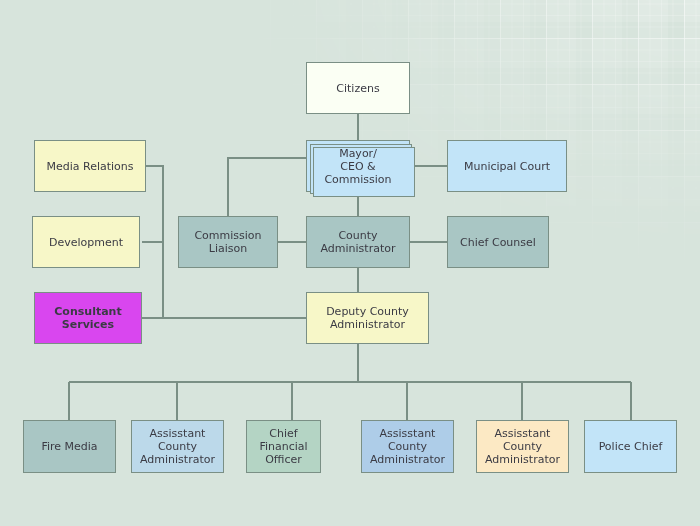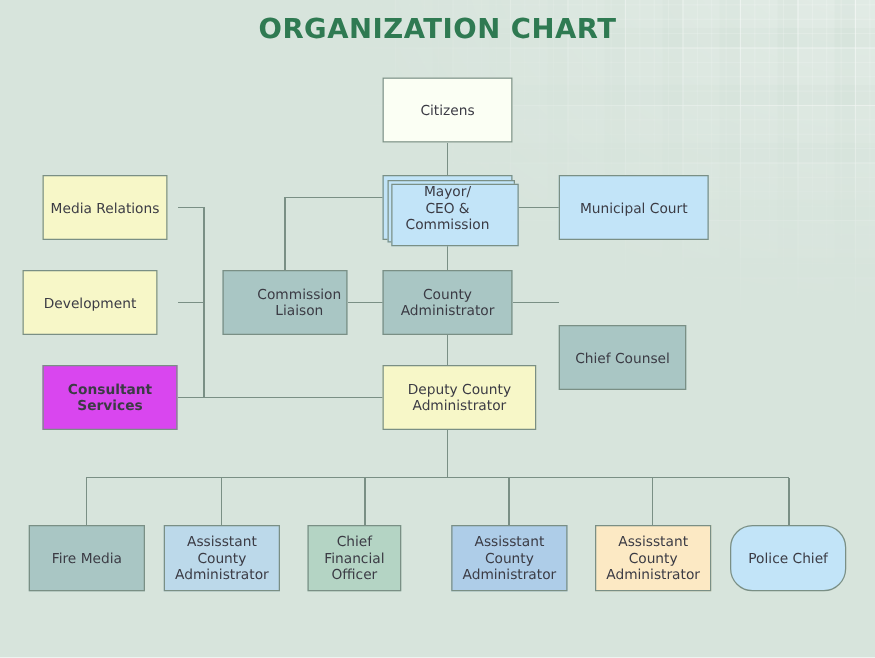--- a/index.html
+++ b/index.html
@@ -95,21 +95,20 @@
   .stack::after  { left: 6px;  top: 6px;  right: -6px;  bottom: -6px; }
 </style>
 </head>
 <body>
 
 <div id="canvas">
 
   <div id="bg-pattern"></div>
   <div id="bg-blocks"></div>
 
-  <div id="title">ORGANIZATION CHART</div>
 
   <svg id="links" width="700" height="526">
     <g stroke="#7a8f85" stroke-width="1.2" fill="none" shape-rendering="crispEdges">
 
       <path d="M358,114 L358,140"></path>
 
       <path d="M410,166 L447,166"></path>
 
       <path d="M358,192 L358,216"></path>
 
@@ -138,36 +137,36 @@
     </g>
   </svg>
 
   <div id="nodes">
       <div class="node" style="left: 306px; top: 62px; width: 104px; height: 52px; background: rgb(251, 255, 244);">
         <span class="lbl">Citizens</span>
       </div>
       <div class="node stack" style="left: 306px; top: 140px; width: 104px; height: 52px; background: rgb(194, 228, 248);">
         <span class="lbl">Mayor/<br>CEO &amp; Commission</span>
       </div>
-      <div class="node" style="left: 34px; top: 140px; width: 100px; height: 52px; background: rgb(247, 247, 200);">
+      <div class="node" style="left: 34px; top: 140px; width: 112px; height: 52px; background: rgb(247, 247, 200);">
         <span class="lbl">Media Relations</span>
       </div>
       <div class="node" style="left: 447px; top: 140px; width: 120px; height: 52px; background: rgb(194, 228, 248);">
         <span class="lbl">Municipal Court</span>
       </div>
-      <div class="node" style="left: 178px; top: 216px; width: 100px; height: 52px; background: rgb(169, 198, 196); justify-content: flex-end;">
+      <div class="node" style="left: 178px; top: 216px; width: 100px; height: 52px; background: rgb(169, 198, 196);">
         <span class="lbl">Commission<br>Liaison</span>
       </div>
       <div class="node" style="left: 306px; top: 216px; width: 104px; height: 52px; background: rgb(169, 198, 196);">
         <span class="lbl">County<br>Administrator</span>
       </div>
-      <div class="node" style="left: 447px; top: 216px; width: 102px; height: 52px; background: rgb(169, 198, 196); margin-top: 44px;">
+      <div class="node" style="left: 447px; top: 216px; width: 102px; height: 52px; background: rgb(169, 198, 196);">
         <span class="lbl">Chief Counsel</span>
       </div>
-      <div class="node" style="left: 18px; top: 216px; width: 108px; height: 52px; background: rgb(247, 247, 200);">
+      <div class="node" style="left: 32px; top: 216px; width: 108px; height: 52px; background: rgb(247, 247, 200);">
         <span class="lbl">Development</span>
       </div>
       <div class="node" style="left: 34px; top: 292px; width: 108px; height: 52px; background: #d946ef; font-weight: bold;">
         <span class="lbl">Consultant<br>Services</span>
       </div>
       <div class="node" style="left: 306px; top: 292px; width: 123px; height: 52px; background: rgb(247, 247, 200);">
         <span class="lbl">Deputy County<br>Administrator</span>
       </div>
       <div class="node" style="left: 23px; top: 420px; width: 93px; height: 53px; background: rgb(169, 198, 196);">
         <span class="lbl">Fire Media</span>
@@ -177,18 +176,18 @@
       </div>
       <div class="node" style="left: 246px; top: 420px; width: 75px; height: 53px; background: rgb(180, 212, 196);">
         <span class="lbl">Chief Financial<br>Officer</span>
       </div>
       <div class="node" style="left: 361px; top: 420px; width: 93px; height: 53px; background: rgb(174, 205, 232);">
         <span class="lbl">Assisstant County<br>Administrator</span>
       </div>
       <div class="node" style="left: 476px; top: 420px; width: 93px; height: 53px; background: rgb(252, 233, 196);">
         <span class="lbl">Assisstant County<br>Administrator</span>
       </div>
-      <div class="node" style="left: 584px; top: 420px; width: 93px; height: 53px; background: rgb(194, 228, 248); border-radius: 18px;">
+      <div class="node" style="left: 584px; top: 420px; width: 93px; height: 53px; background: rgb(194, 228, 248);">
         <span class="lbl">Police Chief</span>
       </div>
     </div>
 
 </div>
 
 </body></html>

